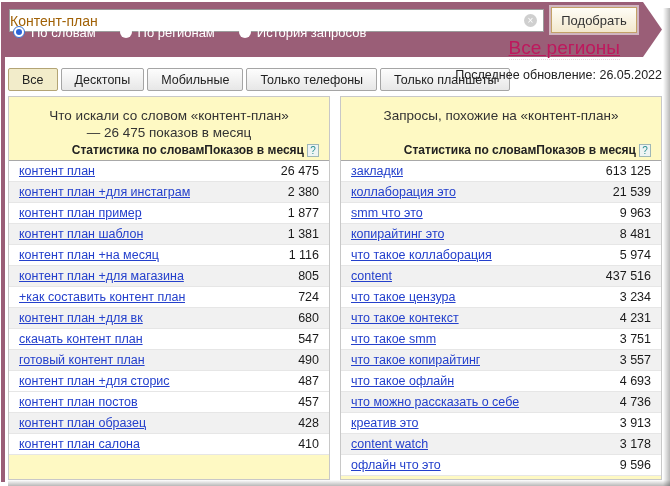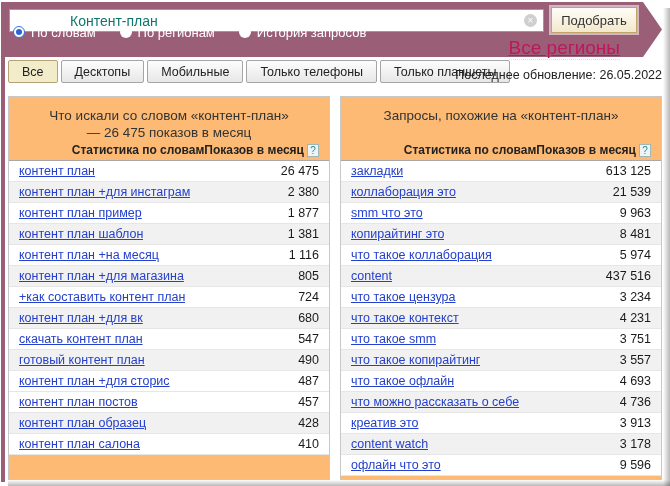--- a/index.html
+++ b/index.html
@@ -7,48 +7,48 @@
   .screen { position:relative; width:670px; height:486px; overflow:hidden; background:#fff; }
 
   
   .left-border { position:absolute; left:1px; top:2px; bottom:4px; width:4px; background:#9a5e77; }
   .banner { position:absolute; left:1px; top:2px; right:8px; height:55px; background:#9a5e77;
             clip-path:polygon(0 0, calc(100% - 19px) 0, 100% 50%, calc(100% - 19px) 100%, 0 100%); }
 
   
   .search-wrap { position:absolute; left:9px; top:9px; width:535px; height:23px; background:#fff;
                  border:1px solid #9b9b9b; display:flex; align-items:center; }
-  .search-wrap input { border:none; outline:none; flex:1; height:100%; padding-left:16px;
-                       font-family:"Liberation Sans", sans-serif; font-size:14px; color:#0f766e; background:transparent;margin-left:44px; }
+  .search-wrap input { border:none; outline:none; flex:1; height:100%; padding-left:0;
+                       font-family:"Liberation Sans", sans-serif; font-size:14px; color:#a16207; background:transparent; }
   .clear-btn { width:13px; height:13px; border-radius:50%; background:#cfcfcf; color:#fff; font-size:10px;
                line-height:13px; text-align:center; margin-right:6px; cursor:default; flex:none; }
   .submit-btn { position:absolute; left:551px; top:7px; width:86px; height:26px;
                 background:linear-gradient(#fffdf6,#f3e8cd); border:1px solid #c3a167; border-radius:0;
                 box-shadow:0 0 0 2px rgba(255,255,255,0.55); font-family:"Liberation Sans", sans-serif;
                 font-size:13px; color:#333; cursor:pointer; }
 
   
   .radio-row { position:absolute; left:13px; top:24px; height:16px; display:flex; align-items:center; gap:24px; }
   .radio-item { display:flex; align-items:center; gap:6px; color:#fff; font-size:13px; cursor:pointer; }
   .radio-dot { width:12px; height:12px; border-radius:50%; background:#fff; position:relative; flex:none; }
   .radio-dot.selected { background:#fff; border:1px solid #3a72d4; }
   .radio-dot.selected::after { content:""; position:absolute; left:2px; top:2px; width:6px; height:6px;
                                border-radius:50%; background:#2b63d9; }
   .regions-link { position:absolute; right:50px; top:37px; color:#be185d; font-size:19px;
                   border-bottom:1px dotted #e8d7df; cursor:pointer;text-decoration:underline; }
 
   
-  .tabs { position:absolute; left:8px; top:60px; display:flex; gap:3px; }
+  .tabs { position:absolute; left:8px; top:68px; display:flex; gap:3px; }
   .tab { height:23px; padding:0 13px; font-size:12.5px; color:#222; display:flex; align-items:center;
          background:linear-gradient(#fdfdfd,#e7e7e7); border:1px solid #a5a5a5; border-radius:2px; cursor:pointer; }
   .tab.active { background:#f2ecca; border-color:#b3a475; }
   .last-update { position:absolute; right:8px; top:68px; font-size:12.5px; color:#222; }
 
   
-  .panel { position:absolute; top:96px; bottom:6px; width:322px; background:#fdba74;
+  .panel { position:absolute; top:96px; bottom:6px; width:322px; background:#fef9c3;
            border:1px solid #c8c8c8; overflow:hidden; }
   .panel.left { left:8px; } .panel.right { left:340px; }
   .panel-title { height:43px; padding-top:10px; text-align:center; font-size:13.5px; color:#333; line-height:1.26; }
   .panel.left .panel-title { max-width:252px; margin:0 auto; }
   .panel.right .panel-title { max-width:300px; margin:0 auto; }
   .head-row { height:21px; display:flex; justify-content:flex-end; align-items:center; padding:0 10px;
               border-bottom:1px solid #a8a8a8; }
   .head-kw, .head-val { font-size:12px; font-weight:bold; color:#222; }
   .head-val-wrap { display:flex; align-items:center; }
   .help-icon { display:inline-block; width:12px; height:13px; margin-left:3px; background:#eef4f4;

